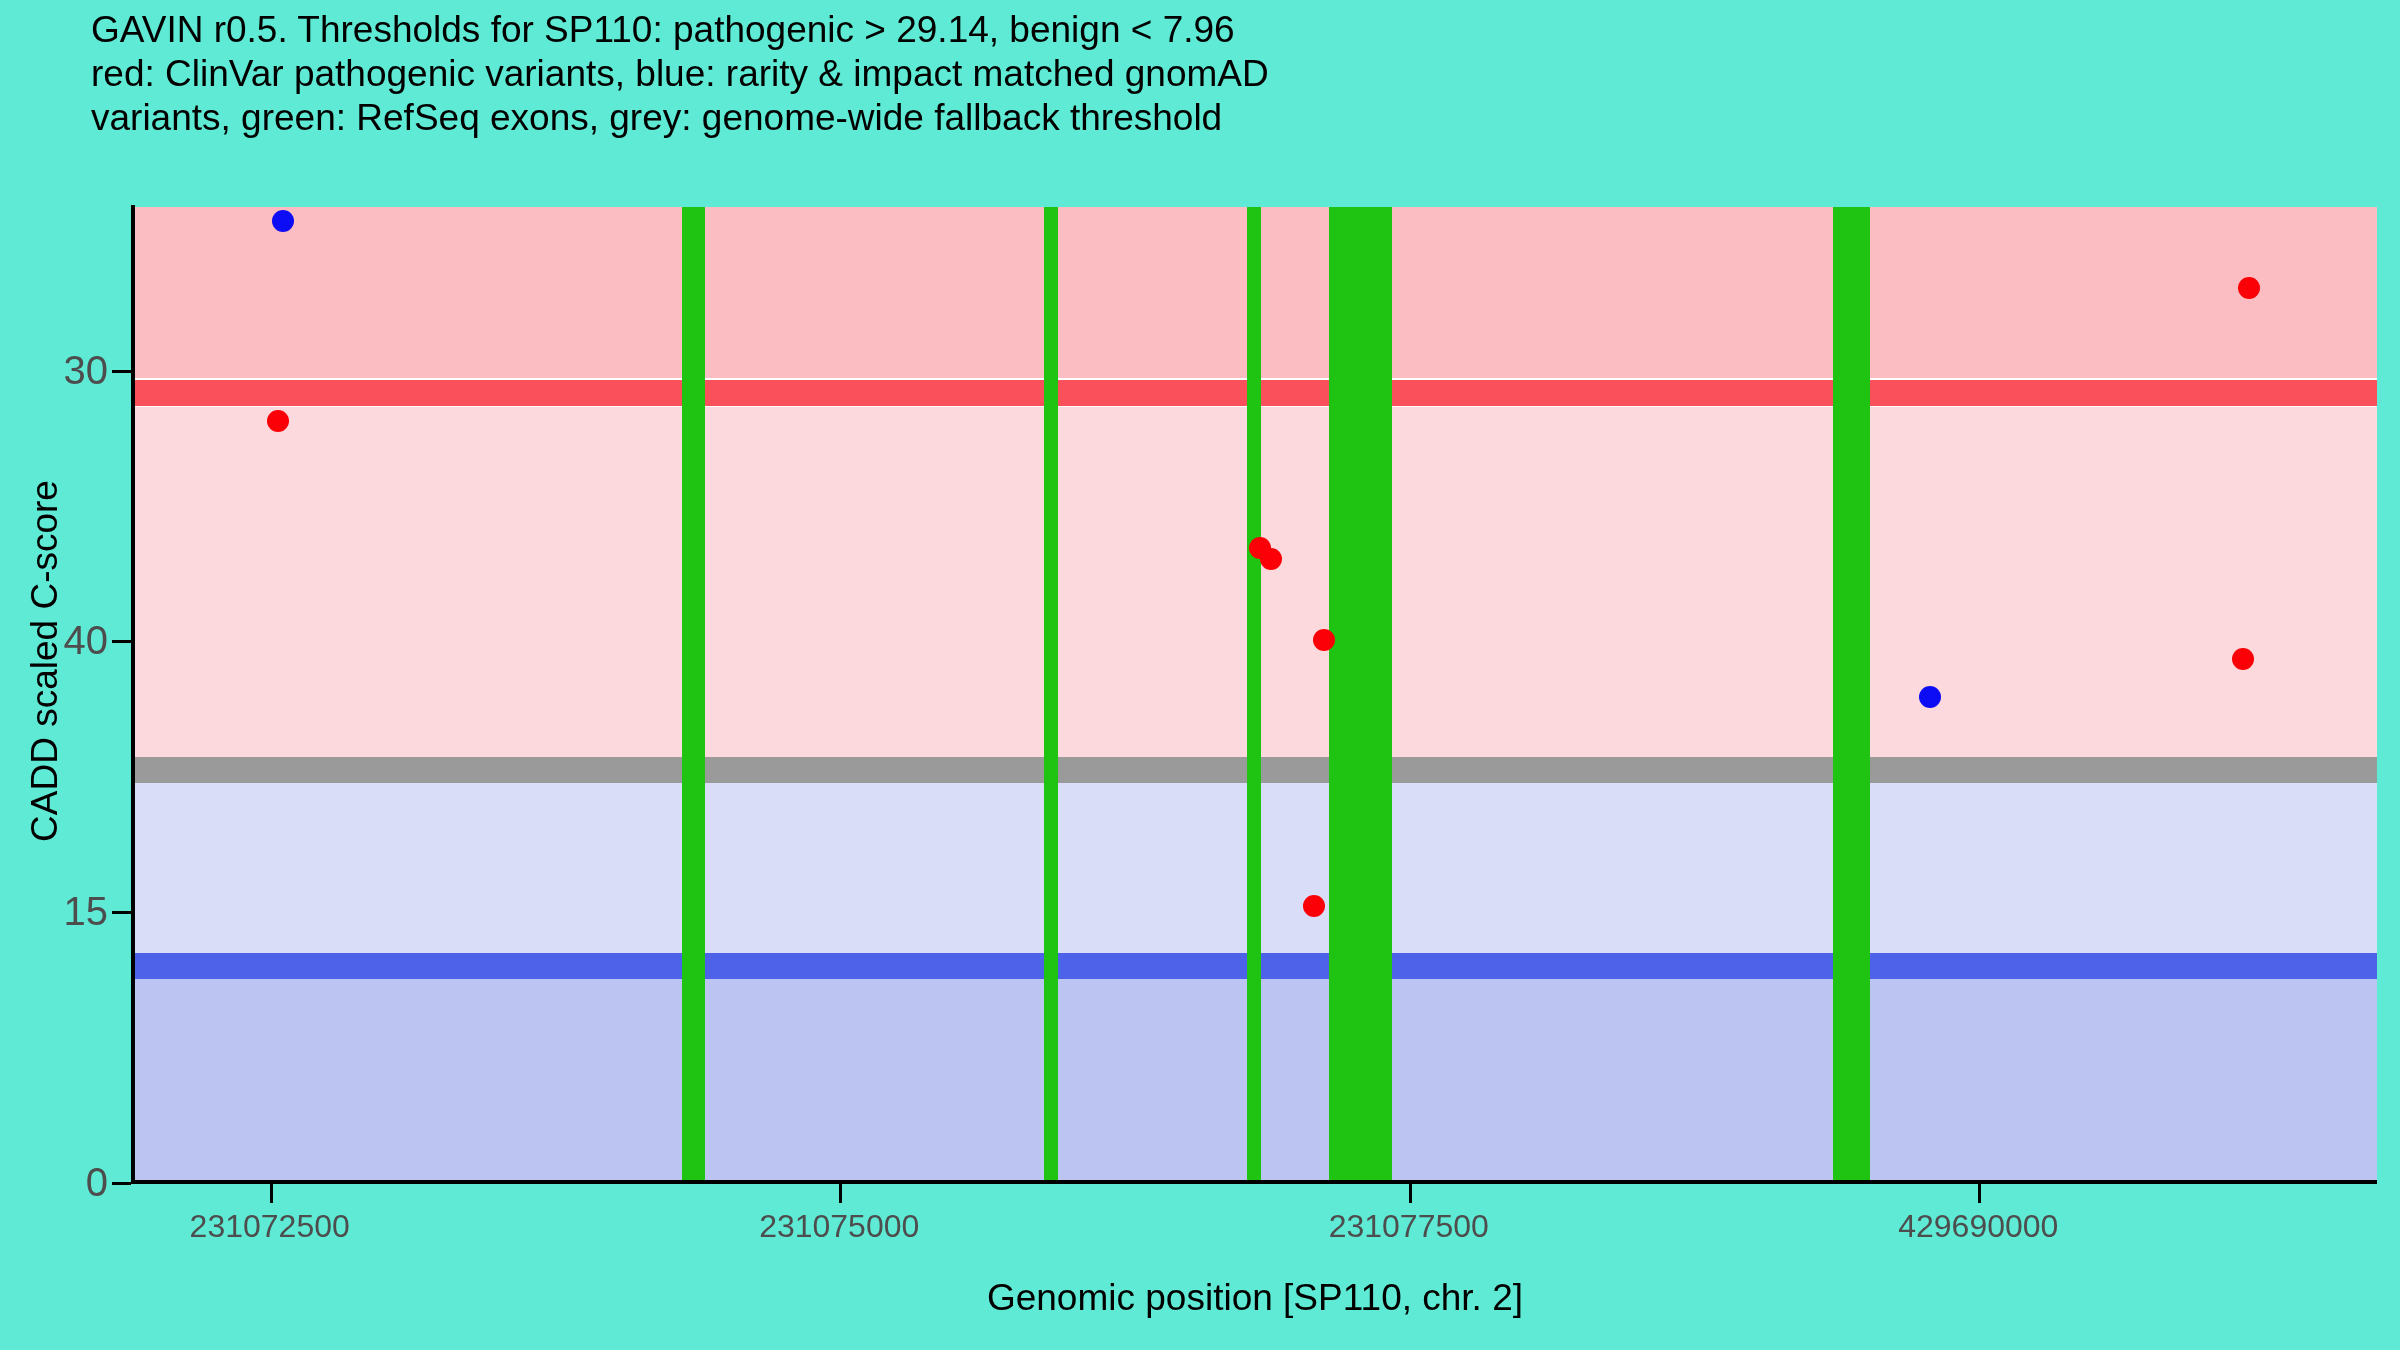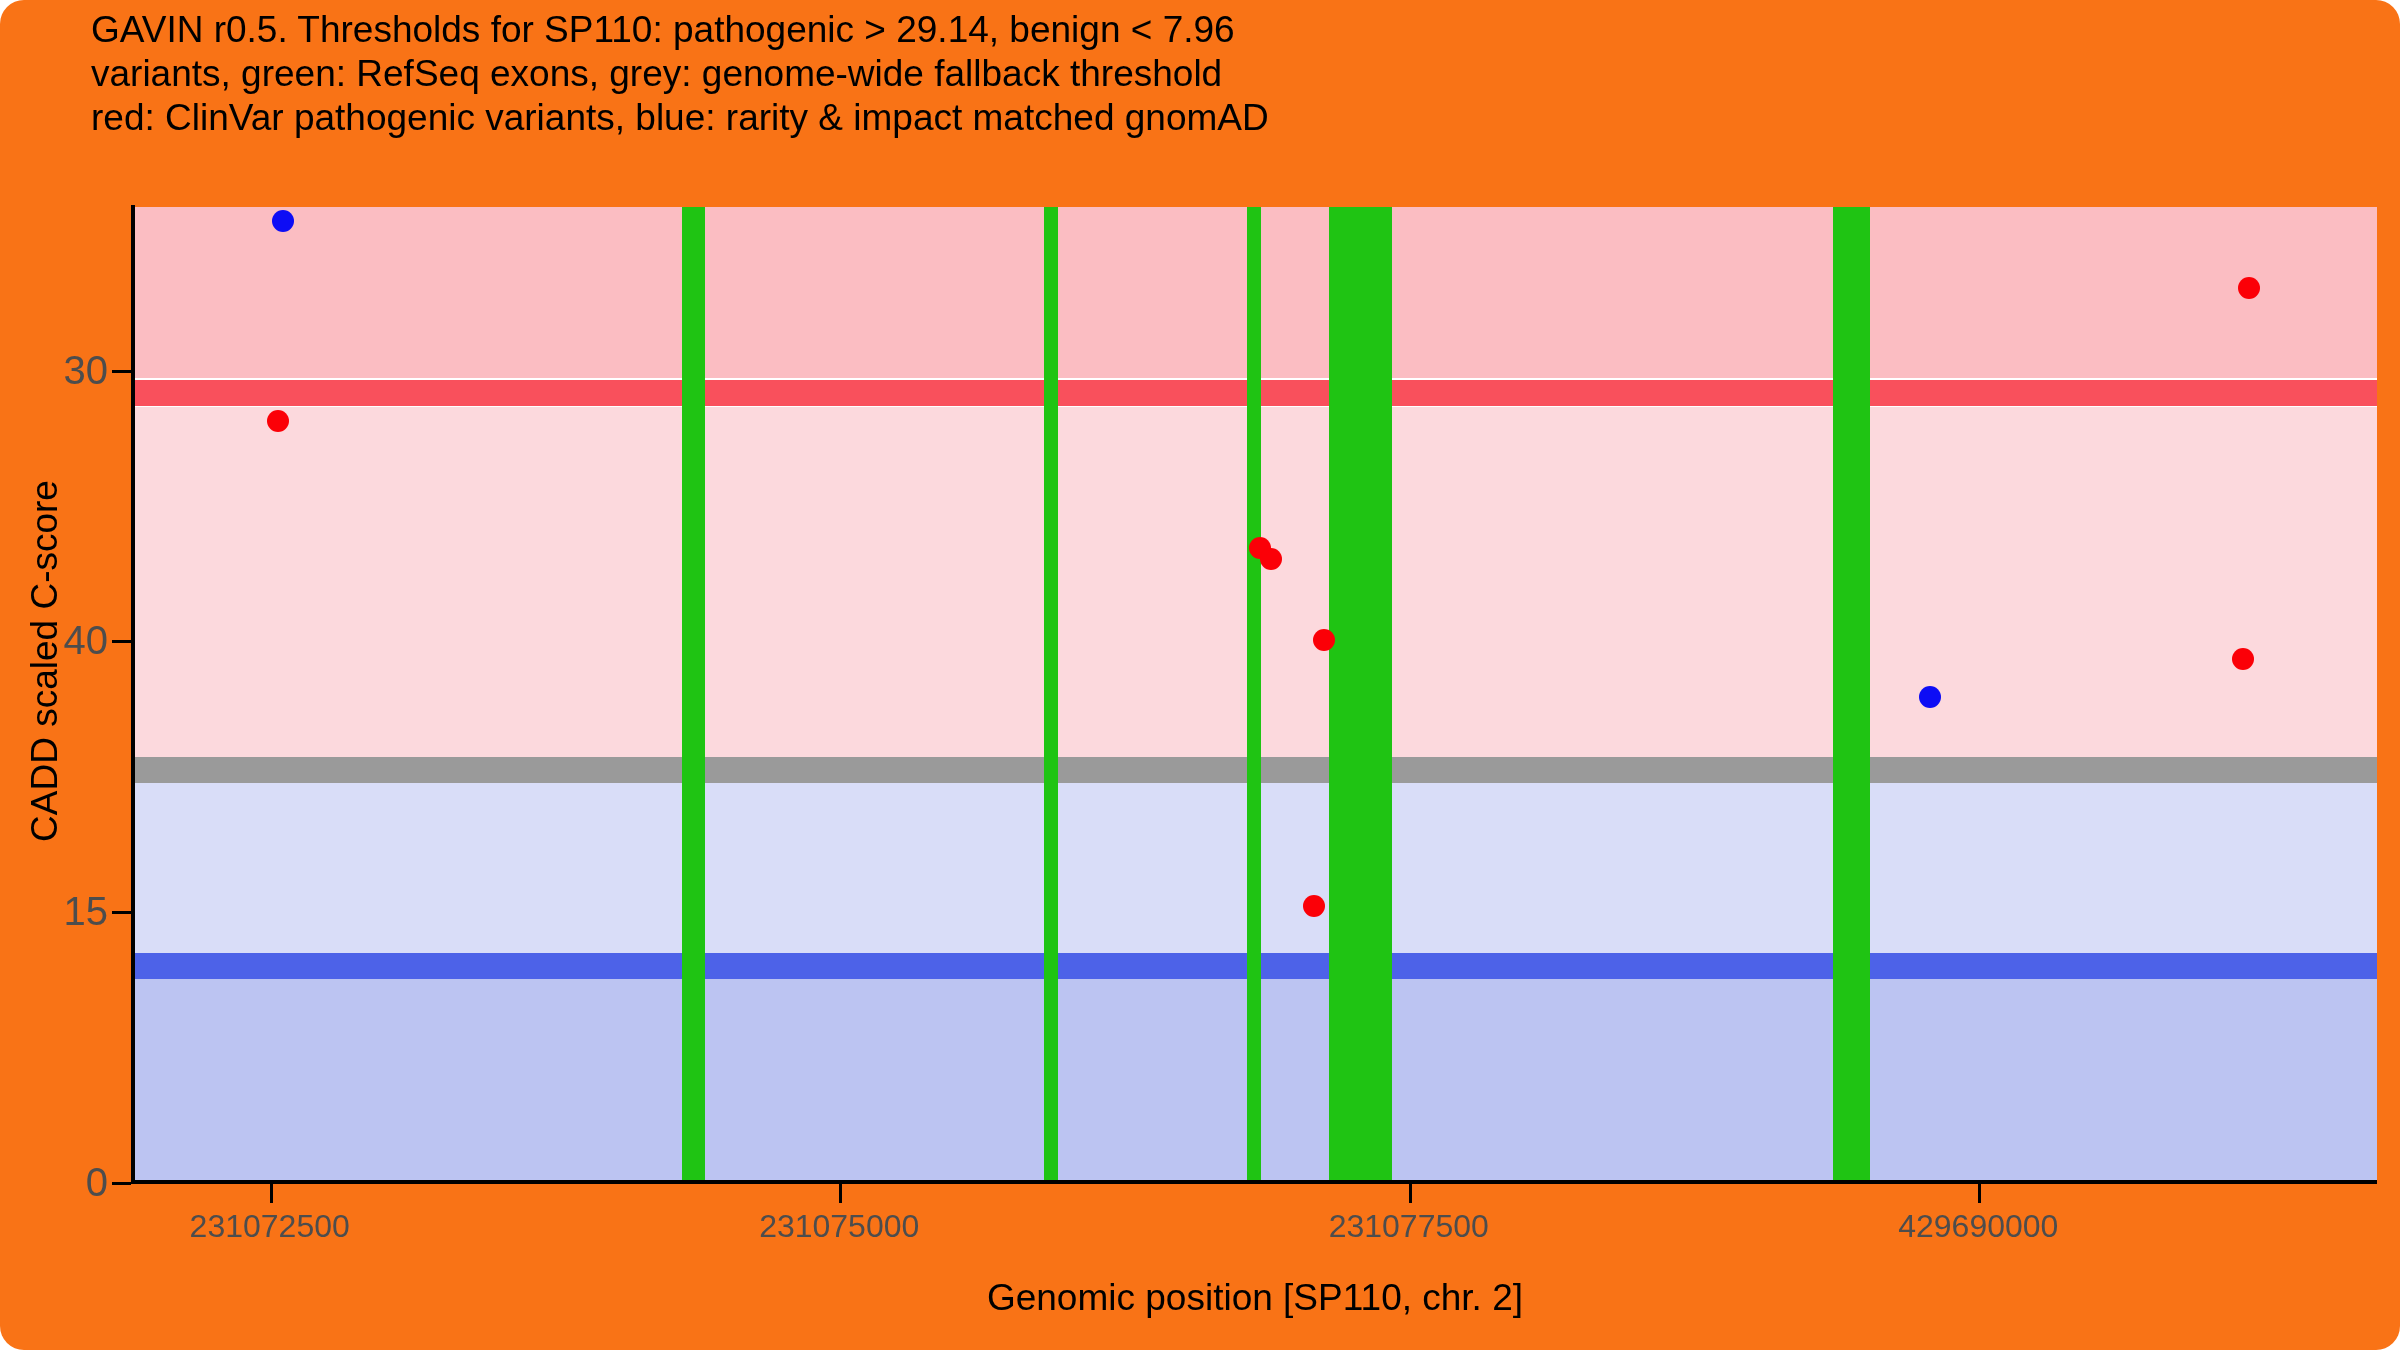--- a/index.html
+++ b/index.html
@@ -1,17 +1,17 @@
 <!DOCTYPE html>
 <html><head>
 <meta charset="utf-8">
 <style>
   html,body{margin:0;padding:0;background:#ffffff;}
   body{width:2400px;height:1350px;font-family:"Liberation Sans",sans-serif;overflow:hidden;}
-  #root{position:relative;width:2400px;height:1350px;background:#f97316;border-radius:24px;}
+  #root{position:relative;width:2400px;height:1350px;background:#5eead4;}
 
   
   #title-block{position:absolute;left:91px;top:8px;width:2200px;}
   .title-line{font-size:37px;line-height:44px;color:#000;white-space:pre;}
 
   
   #panel{position:absolute;left:133px;top:207px;width:2244px;height:975px;background:#fff;overflow:hidden;}
   .band{position:absolute;left:0;width:100%;}
   .hline{position:absolute;left:0;width:100%;}
   .exon{position:absolute;top:0;height:100%;background:#1fc413;}
@@ -30,22 +30,22 @@
   #x-axis-title{position:absolute;left:133px;top:1268px;width:2244px;text-align:center;
                 font-size:37px;color:#000;margin-top:9px;}
 </style>
 </head>
 <body>
 
 <div id="root">
 
   <div id="title-block">
     <div class="title-line">GAVIN r0.5. Thresholds for SP110: pathogenic &gt; 29.14, benign &lt; 7.96</div>
+    <div class="title-line">red: ClinVar pathogenic variants, blue: rarity &amp; impact matched gnomAD</div>
     <div class="title-line">variants, green: RefSeq exons, grey: genome-wide fallback threshold</div>
-    <div class="title-line">red: ClinVar pathogenic variants, blue: rarity &amp; impact matched gnomAD</div>
   </div>
 
   <div id="panel">
       <div class="band" style="top: 0px; height: 170.625px; background: rgb(251, 189, 194);"></div>
       <div class="band" style="top: 200.417px; height: 352.083px; background: rgb(252, 217, 221);"></div>
       <div class="band" style="top: 574.167px; height: 174.688px; background: rgb(217, 221, 248);"></div>
       <div class="band" style="top: 770.521px; height: 204.479px; background: rgb(188, 196, 242);"></div>
       <div class="hline" style="top: 172.792px; height: 26px; background: rgb(249, 80, 92);"></div>
       <div class="hline" style="top: 550.333px; height: 26px; background: rgb(154, 154, 154);"></div>
       <div class="hline" style="top: 746.417px; height: 26px; background: rgb(77, 98, 232);"></div>

